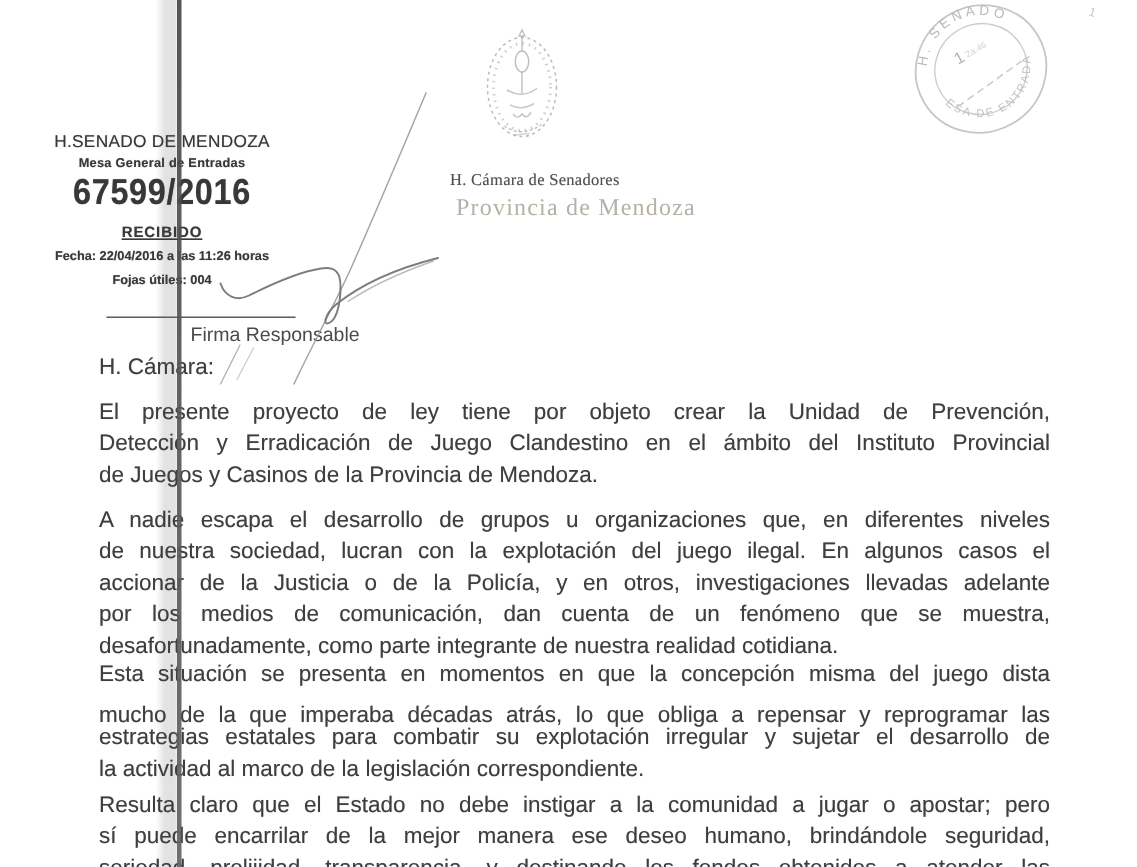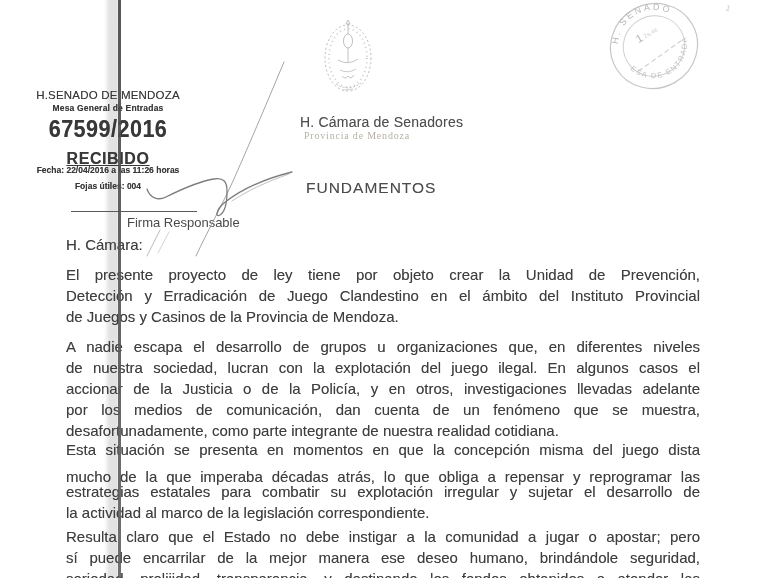--- a/index.html
+++ b/index.html
@@ -20,29 +20,29 @@
     position:absolute;left:118px;top:0;width:3.4px;height:578px;
     background:linear-gradient(180deg,#474747 0%,#555 45%,#636363 100%);
     opacity:.92;
   }
   
   .stampbox{position:absolute;left:0;top:0;width:216px;color:#383838;}
   .stampbox div{position:absolute;width:216px;text-align:center;white-space:nowrap;}
   .sb-title{top:89px;font-weight:normal;font-size:11.5px;letter-spacing:.2px;}
   .sb-sub{top:103px;font-weight:bold;font-size:8.5px;letter-spacing:.2px;}
   .sb-number{top:115px;font-weight:bold;font-size:24px;letter-spacing:.5px;transform:scaleX(.9);}
-  .sb-recibido{top:150px;font-weight:bold;font-size:16px;letter-spacing:.6px;text-decoration:underline;}
+  .sb-recibido{top:150px;font-weight:bold;font-size:10px;letter-spacing:.6px;text-decoration:underline;}
   .sb-fecha{top:165px;font-weight:bold;font-size:8.5px;}
   .sb-fojas{top:181px;font-weight:bold;font-size:8.5px;}
   .sb-rule{position:absolute;left:71px;top:211px;width:126px;border-top:1.5px solid #5a5a5a;}
   .sb-firma{position:absolute;left:127px;top:215px;font-size:13px;color:#4a4a4a;white-space:nowrap;}
   .stampbox .soft{text-shadow:0 0 .6px rgba(56,56,56,.55);}
   
-  .lh-org{position:absolute;left:300px;top:114px;font-size:14px;color:#4f4f4f;letter-spacing:.2px;text-shadow:0 0 .5px rgba(80,80,80,.4);white-space:nowrap;}
-  .lh-prov{position:absolute;left:304px;top:130px;font-family:"Liberation Serif",serif;font-size:10px;color:#b6b0a6;letter-spacing:.8px;filter:blur(.3px);white-space:nowrap;}
+  .lh-org{position:absolute;left:300px;top:114px;font-size:11px;color:#4f4f4f;letter-spacing:.2px;text-shadow:0 0 .5px rgba(80,80,80,.4);white-space:nowrap;font-family:Liberation Serif, serif;}
+  .lh-prov{position:absolute;left:304px;top:130px;font-family:"Liberation Serif",serif;font-size:16px;color:#b6b0a6;letter-spacing:.8px;filter:blur(.3px);white-space:nowrap;}
   .doc-title{position:absolute;left:306px;top:179px;font-size:15.5px;letter-spacing:1px;color:#4c4c4c;text-shadow:0 0 .5px rgba(76,76,76,.4);white-space:nowrap;}
   
   .bline{
     position:absolute;left:66px;width:634px;
     font-size:15px;line-height:17px;color:#3e3e3e;
     text-shadow:0 0 .5px rgba(62,62,62,.45);
     white-space:normal;
   }
   .j{text-align:justify;text-align-last:justify;}
   .l{text-align:left;text-align-last:left;}
@@ -102,21 +102,20 @@
     <div class="sb-title soft">H.SENADO DE MENDOZA</div>
     <div class="sb-sub soft">Mesa General de Entradas</div>
     <div class="sb-number soft">67599/2016</div>
     <div class="sb-recibido soft">RECIBIDO</div>
     <div class="sb-fecha soft">Fecha: 22/04/2016 a las 11:26 horas</div>
     <div class="sb-fojas soft">Fojas útiles: 004</div>
   </div>
   <div class="sb-rule"></div>
   <div class="sb-firma">Firma Responsable</div>
 
-  <div class="doc-title">FUNDAMENTOS</div>
 
   <svg class="overlay" width="758" height="578" viewBox="0 0 758 578">
     <g fill="none" stroke-linecap="round">
       <path d="M 284,62 C 268,100 252,138 237,172 C 226,198 208,230 196,256" stroke="#8f8f8f" stroke-width="1" opacity=".8"></path>
       <path d="M 160,230 L 147,256" stroke="#9a9a9a" stroke-width=".9" opacity=".75"></path>
       <path d="M 169,232 L 158,253" stroke="#a5a5a5" stroke-width=".8" opacity=".6"></path>
       <path d="M 147,189 C 150,198 158,201 166,197 C 182,189 200,181 214,179 C 224,177.5 227,182 227,191 C 227,201 225,212 220,215 C 215,218 216,210 224,203 C 244,187 268,178 292,172" stroke="#6f6f6f" stroke-width="1.3" opacity=".9"></path>
       <path d="M 289,174 C 266,182 247,191 232,201" stroke="#8a8a8a" stroke-width=".9" opacity=".6"></path>
     </g>
   </svg>

